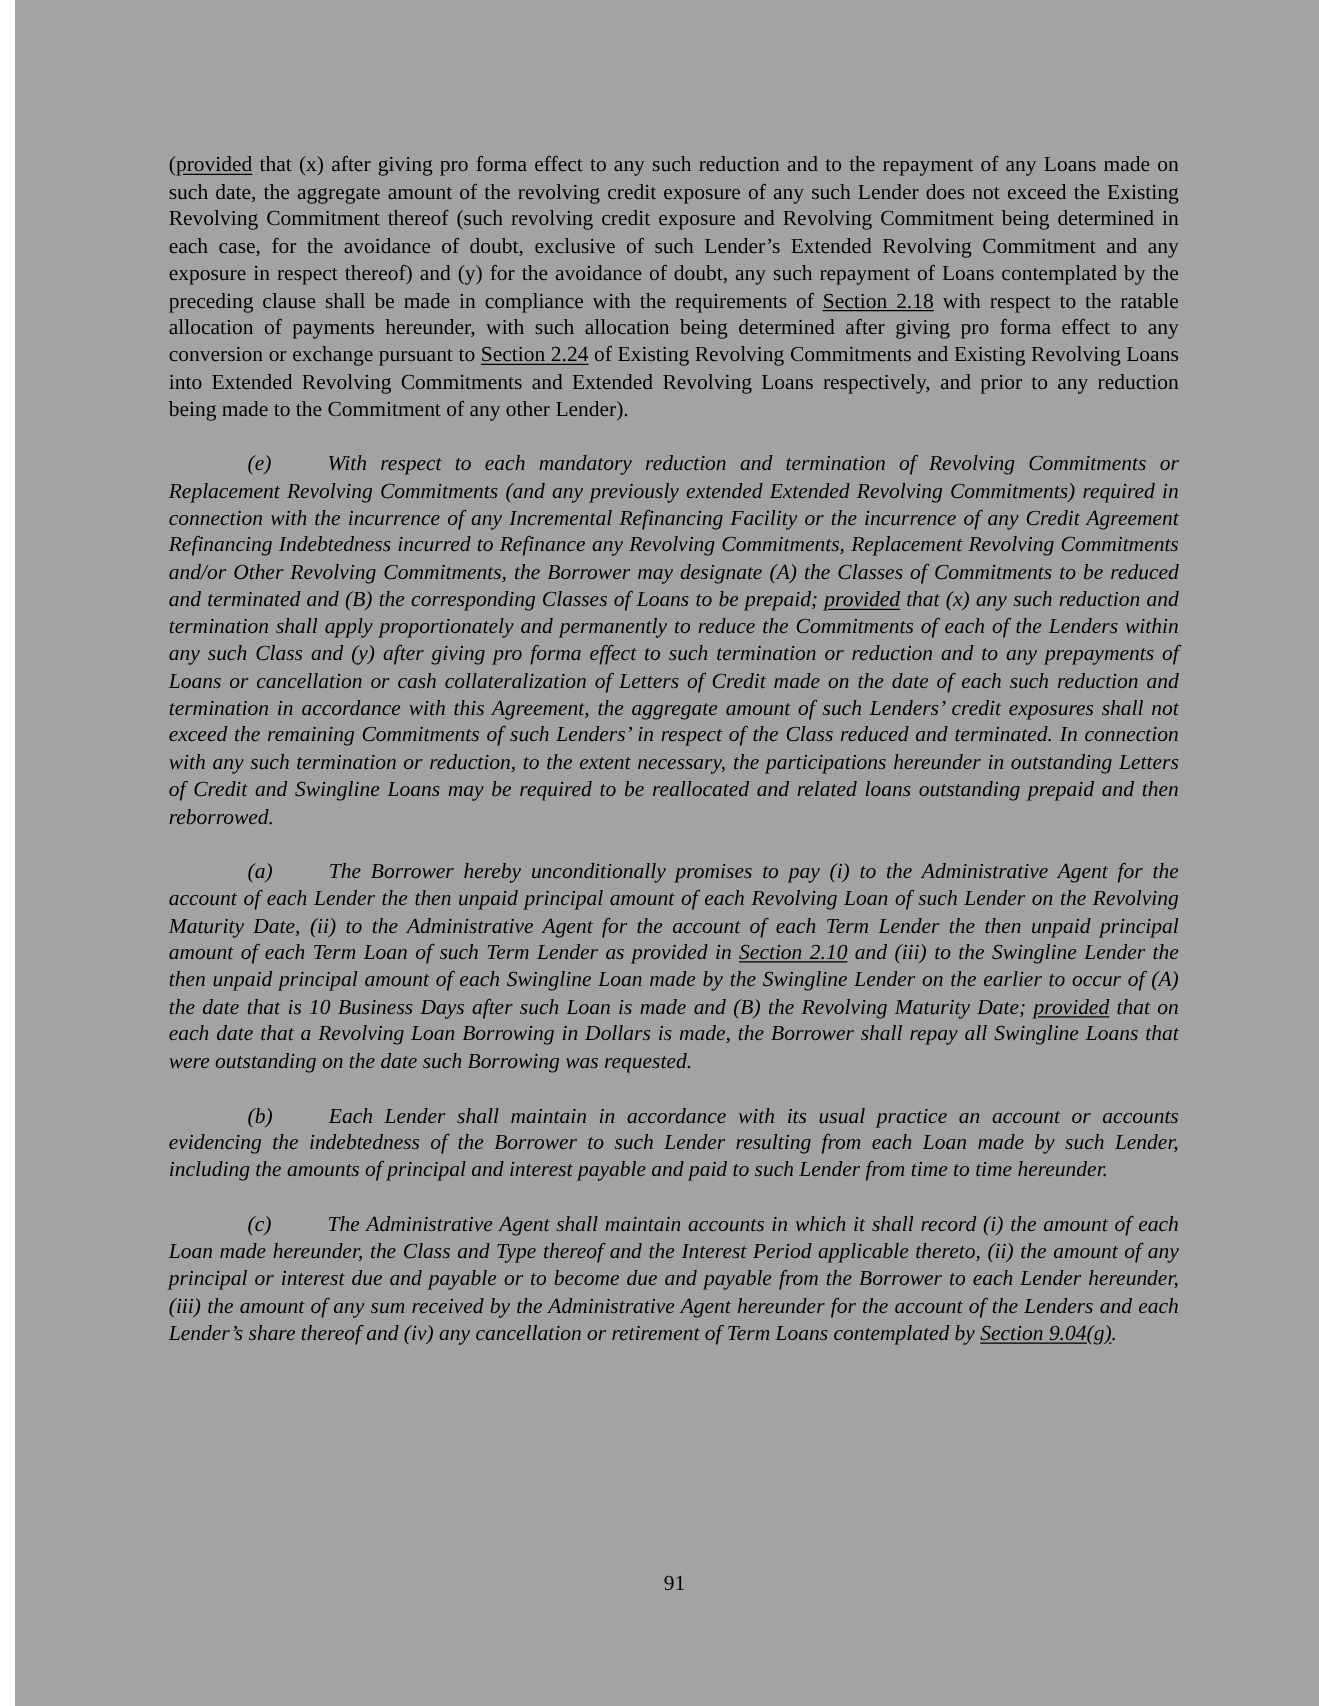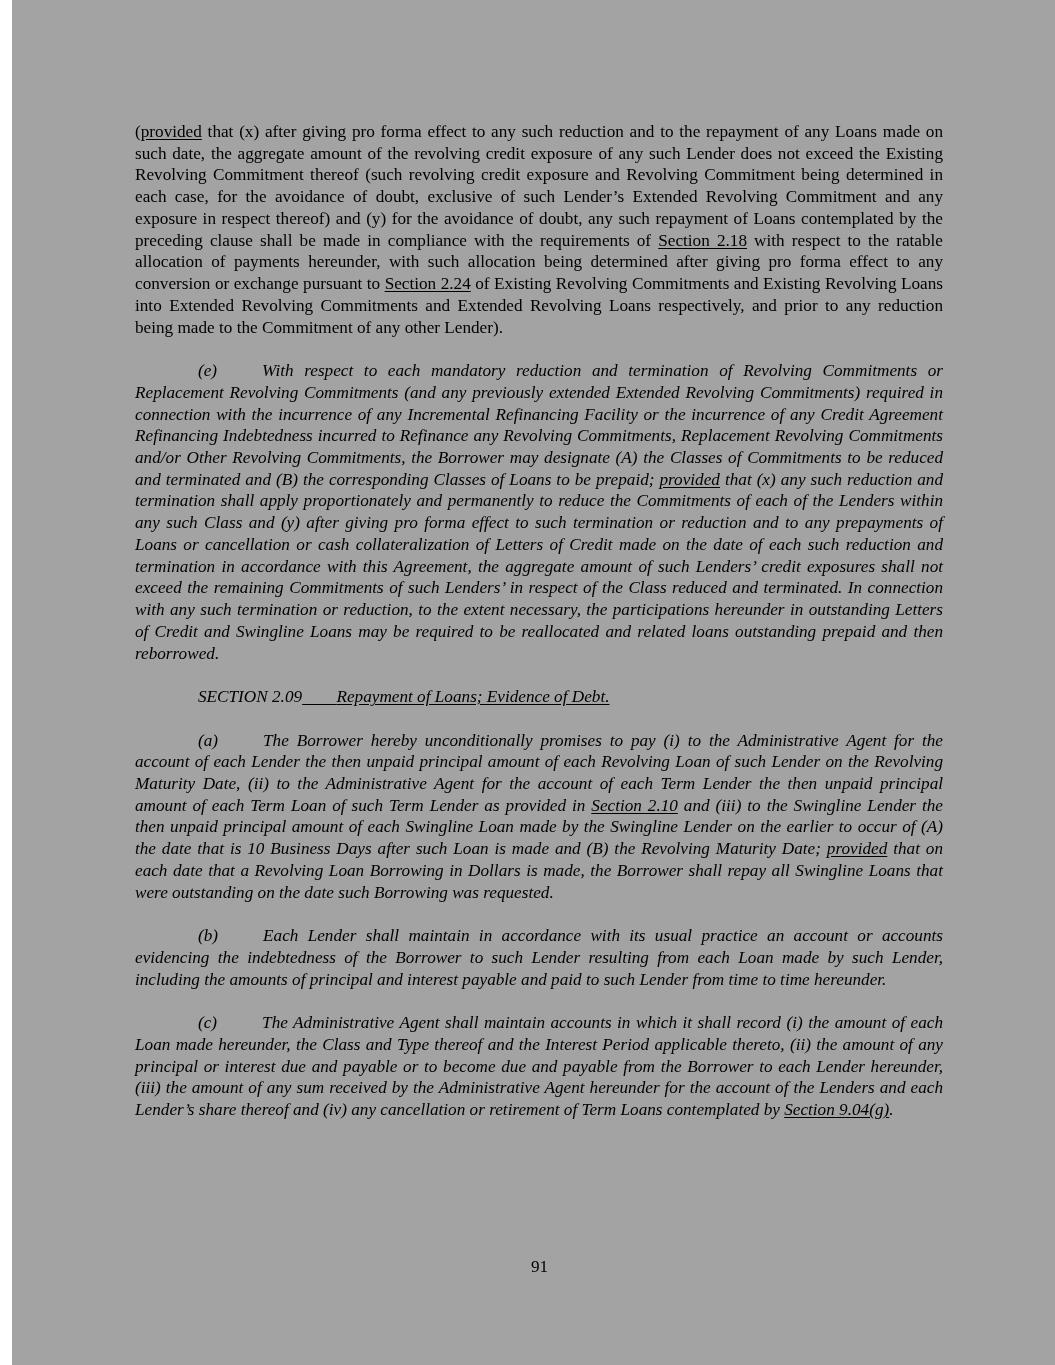--- a/index.html
+++ b/index.html
@@ -37,21 +37,20 @@
     line-height: 21.73px;
   }
 </style>
 </head>
 <body>
 
 <div class="page">
   <div class="doc-body">
       <p class="para"><span>(</span><span class="u">provided</span><span> that (x) after giving pro forma effect to any such reduction and to the repayment of any Loans made on such date, the aggregate amount of the revolving credit exposure of any such Lender does not exceed the Existing Revolving Commitment thereof (such revolving credit exposure and Revolving Commitment being determined in each case, for the avoidance of doubt, exclusive of such Lender’s Extended Revolving Commitment and any exposure in respect thereof) and (y) for the avoidance of doubt, any such repayment of Loans contemplated by the preceding clause shall be made in compliance with the requirements of </span><span class="u">Section 2.18</span><span> with respect to the ratable allocation of payments hereunder, with such allocation being determined after giving pro forma effect to any conversion or exchange pursuant to </span><span class="u">Section 2.24</span><span> of Existing Revolving Commitments and Existing Revolving Loans into Extended Revolving Commitments and Extended Revolving Loans respectively, and prior to any reduction being made to the Commitment of any other Lender).</span></p>
       <p class="para indent"><span>(e)</span><span class="tab"></span><span>With respect to each mandatory reduction and termination of Revolving Commitments or Replacement Revolving Commitments (and any previously extended Extended Revolving Commitments) required in connection with the incurrence of any Incremental Refinancing Facility or the incurrence of any Credit Agreement Refinancing Indebtedness incurred to Refinance any Revolving Commitments, Replacement Revolving Commitments and/or Other Revolving Commitments, the Borrower may designate (A) the Classes of Commitments to be reduced and terminated and (B) the corresponding Classes of Loans to be prepaid; </span><span class="u">provided</span><span> that (x) any such reduction and termination shall apply proportionately and permanently to reduce the Commitments of each of the Lenders within any such Class and (y) after giving pro forma effect to such termination or reduction and to any prepayments of Loans or cancellation or cash collateralization of Letters of Credit made on the date of each such reduction and termination in accordance with this Agreement, the aggregate amount of such Lenders’ credit exposures shall not exceed the remaining Commitments of such Lenders’ in respect of the Class reduced and terminated.  In connection with any such termination or reduction, to the extent necessary, the participations hereunder in outstanding Letters of Credit and Swingline Loans may be required to be reallocated and related loans outstanding prepaid and then reborrowed.</span></p>
-      <p class="para indent heading"><span>SECTION 2.09</span><span class="u">&nbsp;&nbsp;&nbsp;&nbsp;&nbsp;&nbsp;&nbsp;&nbsp;</span><span class="u">Repayment of Loans; Evidence of Debt.</span></p>
       <p class="para indent"><span>(a)</span><span class="tab"></span><span>The Borrower hereby unconditionally promises to pay (i) to the Administrative Agent for the account of each Lender the then unpaid principal amount of each Revolving Loan of such Lender on the Revolving Maturity Date, (ii) to the Administrative Agent for the account of each Term Lender the then unpaid principal amount of each Term Loan of such Term Lender as provided in </span><span class="u">Section 2.10</span><span> and (iii) to the Swingline Lender the then unpaid principal amount of each Swingline Loan made by the Swingline Lender on the earlier to occur of (A) the date that is 10 Business Days after such Loan is made and (B) the Revolving Maturity Date; </span><span class="u">provided</span><span> that on each date that a Revolving Loan Borrowing in Dollars is made, the Borrower shall repay all Swingline Loans that were outstanding on the date such Borrowing was requested.</span></p>
       <p class="para indent"><span>(b)</span><span class="tab"></span><span>Each Lender shall maintain in accordance with its usual practice an account or accounts evidencing the indebtedness of the Borrower to such Lender resulting from each Loan made by such Lender, including the amounts of principal and interest payable and paid to such Lender from time to time hereunder.</span></p>
       <p class="para indent"><span>(c)</span><span class="tab"></span><span>The Administrative Agent shall maintain accounts in which it shall record (i) the amount of each Loan made hereunder, the Class and Type thereof and the Interest Period applicable thereto, (ii) the amount of any principal or interest due and payable or to become due and payable from the Borrower to each Lender hereunder, (iii) the amount of any sum received by the Administrative Agent hereunder for the account of the Lenders and each Lender’s share thereof and (iv) any cancellation or retirement of Term Loans contemplated by </span><span class="u">Section 9.04(g)</span><span>.</span></p>
     </div>
   <div class="footer">
     <span>91</span>
   </div>
 </div>
 
 </body></html>

